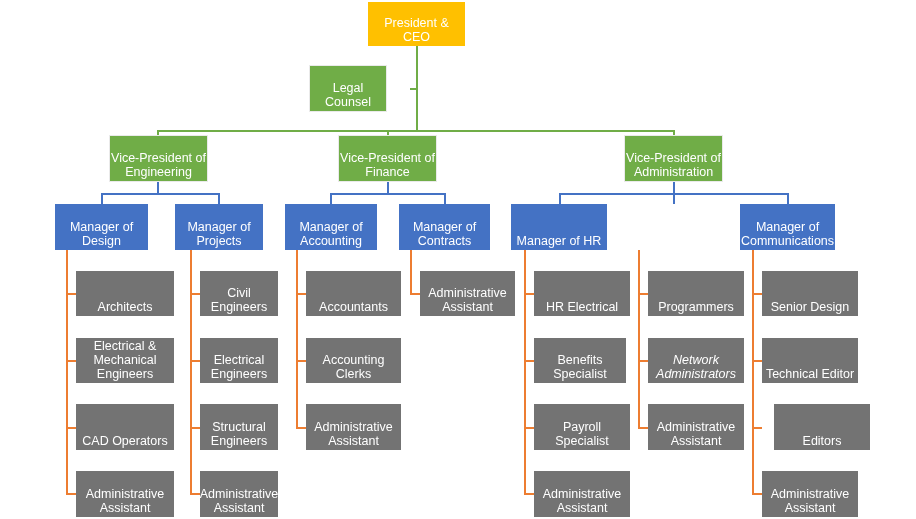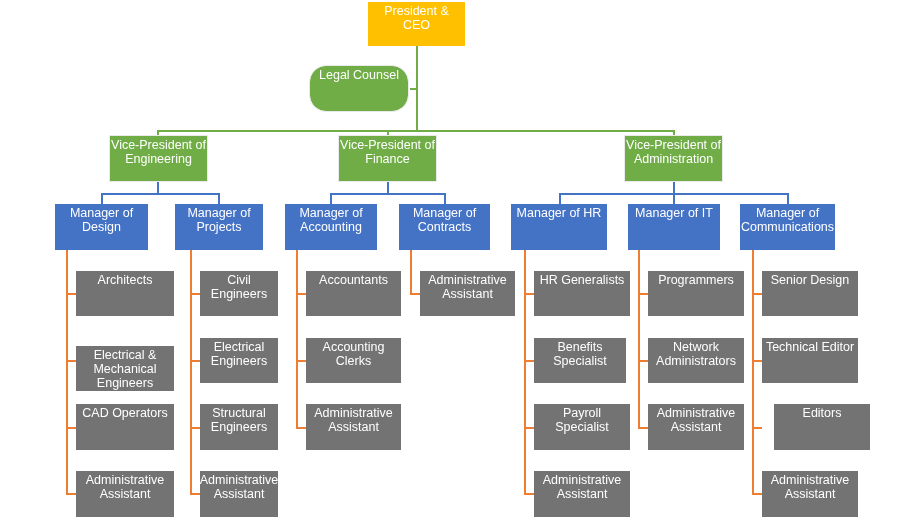--- a/index.html
+++ b/index.html
@@ -11,21 +11,21 @@
     position: relative;
     width: 916px;
     height: 519px;
     background: #ffffff;
     font-family: "Liberation Sans", sans-serif;
     overflow: hidden;
   }
   .node {
     position: absolute;
     display: flex;
-    align-items: flex-start;
+    align-items: flex-end;
     justify-content: center;
     text-align: center;
     color: #ffffff;
     line-height: 1.12;
     box-sizing: border-box;
     padding: 2px 1px;
     white-space: pre-line;
     z-index: 3;
   }
   .node.ceo      { background: #FFC000; font-size: 12.5px; }
@@ -107,21 +107,21 @@
   <div class="conn v c-orange" style="left:752px; top:250px; height:244px;"></div>
   <div class="conn h c-orange" style="left:752px; top:293px; width:10px;"></div>
   <div class="conn h c-orange" style="left:752px; top:360px; width:10px;"></div>
   <div class="conn h c-orange" style="left:752px; top:427px; width:10px;"></div>
   <div class="conn h c-orange" style="left:752px; top:493px; width:10px;"></div>
 
   <div class="node ceo" style="left:368px; top:2px; width:97px; height:44px;">
     <span class="lbl">President &amp; CEO</span>
   </div>
 
-  <div class="node green" style="left:310px; top:66px; width:98px; height:45px;border-radius:16px;">
+  <div class="node green" style="left:310px; top:66px; width:76px; height:45px;">
     <span class="lbl">Legal Counsel</span>
   </div>
 
   <div class="node green" style="left:110px; top:136px; width:97px; height:45px;">
     <span class="lbl">Vice-President of
 Engineering</span>
   </div>
   <div class="node green" style="left:339px; top:136px; width:97px; height:45px;">
     <span class="lbl">Vice-President of
 Finance</span>
@@ -143,32 +143,29 @@
     <span class="lbl">Manager of
 Accounting</span>
   </div>
   <div class="node blue" style="left:399px; top:204px; width:91px; height:46px;">
     <span class="lbl">Manager of
 Contracts</span>
   </div>
   <div class="node blue" style="left:511px; top:204px; width:96px; height:46px;">
     <span class="lbl">Manager of HR</span>
   </div>
-  <div class="node blue" style="left:628px; top:204px; width:92px; height:46px;">
-    <span class="lbl">Manager of IT</span>
-  </div>
   <div class="node blue" style="left:740px; top:204px; width:95px; height:46px;">
     <span class="lbl">Manager of
 Communications</span>
   </div>
 
   <div class="node orange" style="left:76px; top:271px; width:98px; height:45px;">
     <span class="lbl">Architects</span>
   </div>
-  <div class="node orange" style="left:76px; top:338px; width:98px; height:45px;margin-top:8px;">
+  <div class="node orange" style="left:76px; top:338px; width:98px; height:45px;">
     <span class="lbl">Electrical &amp;
 Mechanical
 Engineers</span>
   </div>
   <div class="node orange" style="left:76px; top:404px; width:98px; height:46px;">
     <span class="lbl">CAD Operators</span>
   </div>
   <div class="node orange" style="left:76px; top:471px; width:98px; height:46px;">
     <span class="lbl">Administrative
 Assistant</span>
@@ -201,38 +198,38 @@
     <span class="lbl">Administrative
 Assistant</span>
   </div>
 
   <div class="node orange" style="left:420px; top:271px; width:95px; height:45px;">
     <span class="lbl">Administrative
 Assistant</span>
   </div>
 
   <div class="node orange" style="left:534px; top:271px; width:96px; height:45px;">
-    <span class="lbl">HR Generalists</span>
+    <span class="lbl">HR Electrical</span>
   </div>
   <div class="node orange" style="left:534px; top:338px; width:92px; height:45px;">
     <span class="lbl">Benefits
 Specialist</span>
   </div>
   <div class="node orange" style="left:534px; top:404px; width:96px; height:46px;">
     <span class="lbl">Payroll Specialist</span>
   </div>
   <div class="node orange" style="left:534px; top:471px; width:96px; height:46px;">
     <span class="lbl">Administrative
 Assistant</span>
   </div>
 
   <div class="node orange" style="left:648px; top:271px; width:96px; height:45px;">
     <span class="lbl">Programmers</span>
   </div>
-  <div class="node orange" style="left:648px; top:338px; width:96px; height:45px;">
+  <div class="node orange" style="left:648px; top:338px; width:96px; height:45px;font-style:italic;">
     <span class="lbl">Network
 Administrators</span>
   </div>
   <div class="node orange" style="left:648px; top:404px; width:96px; height:46px;">
     <span class="lbl">Administrative
 Assistant</span>
   </div>
 
   <div class="node orange" style="left:762px; top:271px; width:96px; height:45px;">
     <span class="lbl">Senior Design</span>

